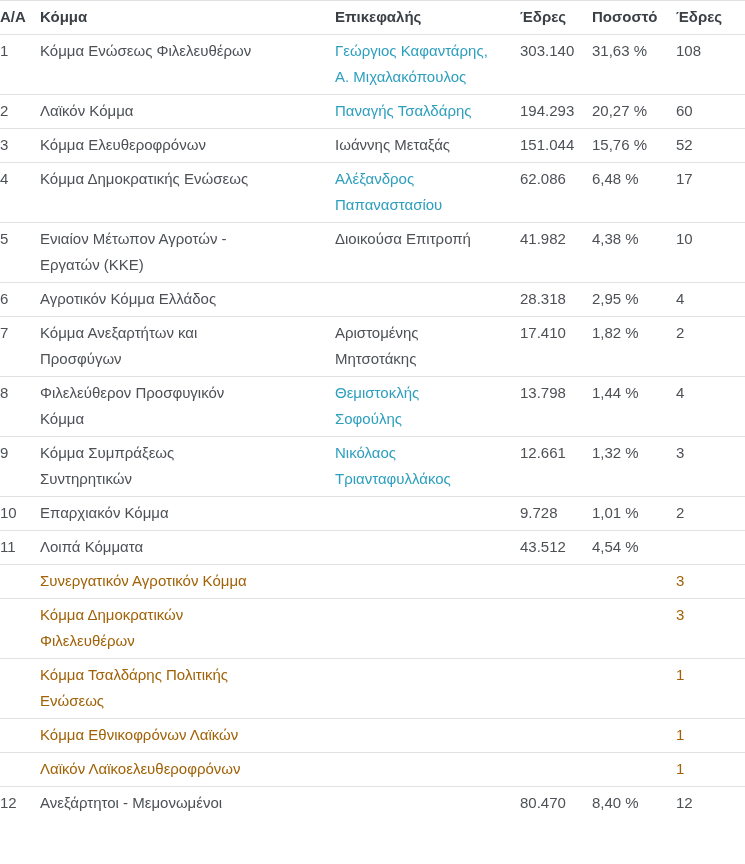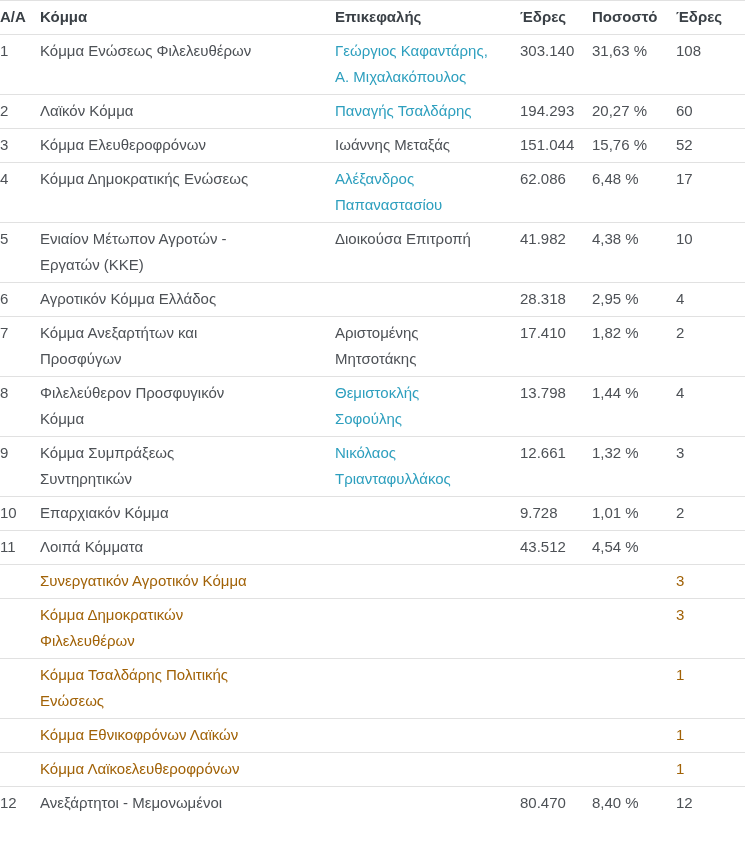--- a/index.html
+++ b/index.html
@@ -209,21 +209,21 @@
         <tr class="sub">
           <td class="c-num"></td>
           <td class="c-party">Κόμμα Εθνικοφρόνων Λαϊκών</td>
           <td class="c-leader"></td>
           <td class="c-votes"></td>
           <td class="c-pct"></td>
           <td class="c-seats">1</td>
         </tr>
         <tr class="sub">
           <td class="c-num"></td>
-          <td class="c-party">Κόμμα Λαϊκοελευθεροφρόνων</td>
+          <td class="c-party">Λαϊκόν Λαϊκοελευθεροφρόνων</td>
           <td class="c-leader"></td>
           <td class="c-votes"></td>
           <td class="c-pct"></td>
           <td class="c-seats">1</td>
         </tr>
         <tr>
           <td class="c-num">12</td>
           <td class="c-party">Ανεξάρτητοι - Μεμονωμένοι</td>
           <td class="c-leader"></td>
           <td class="c-votes">80.470</td>

